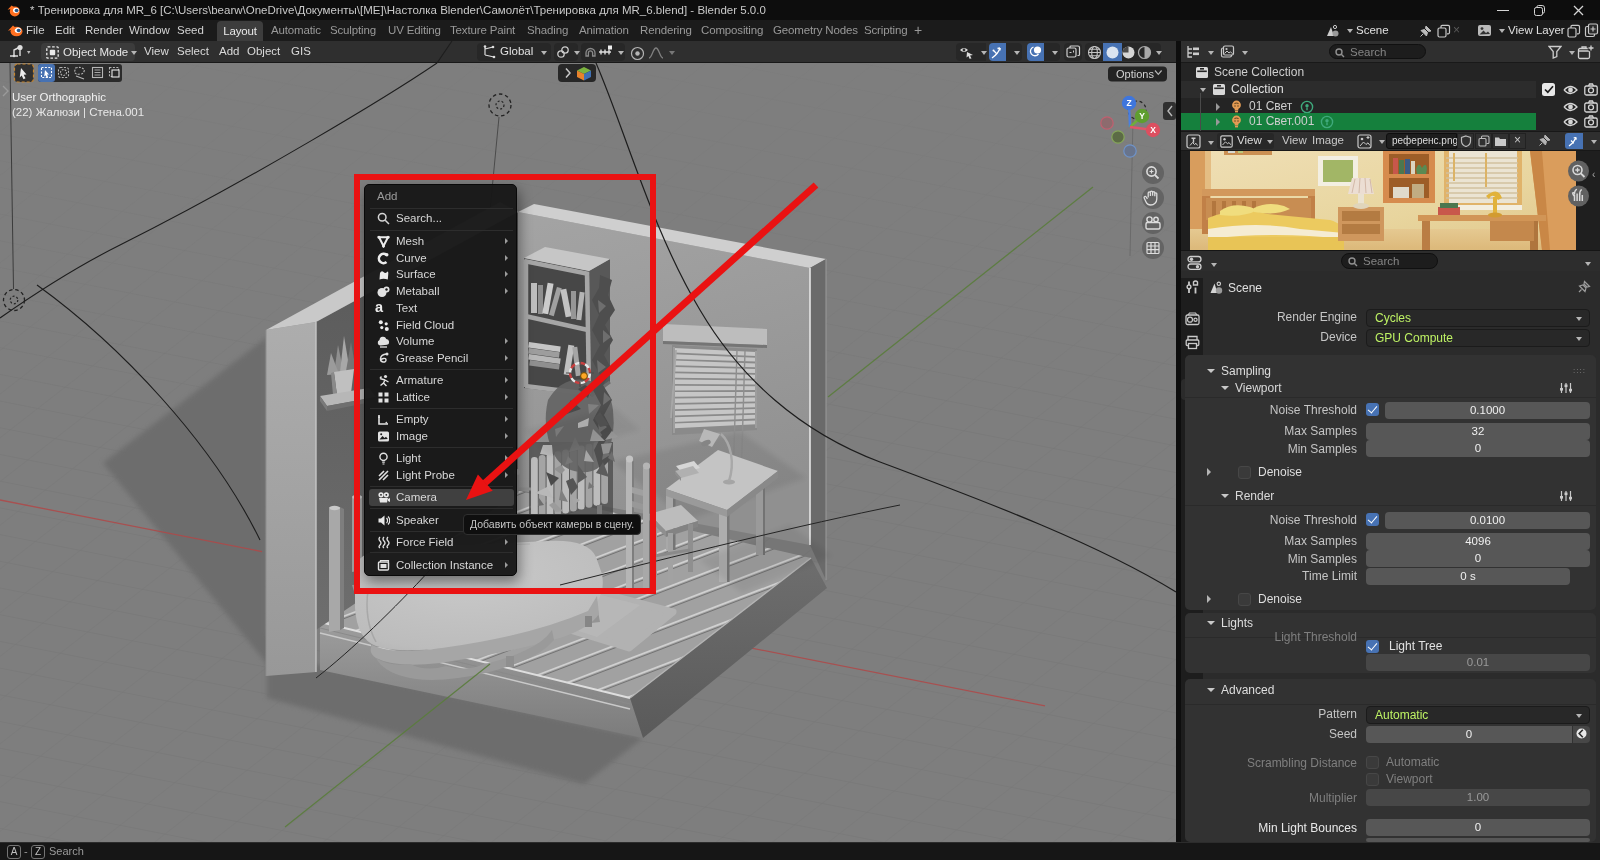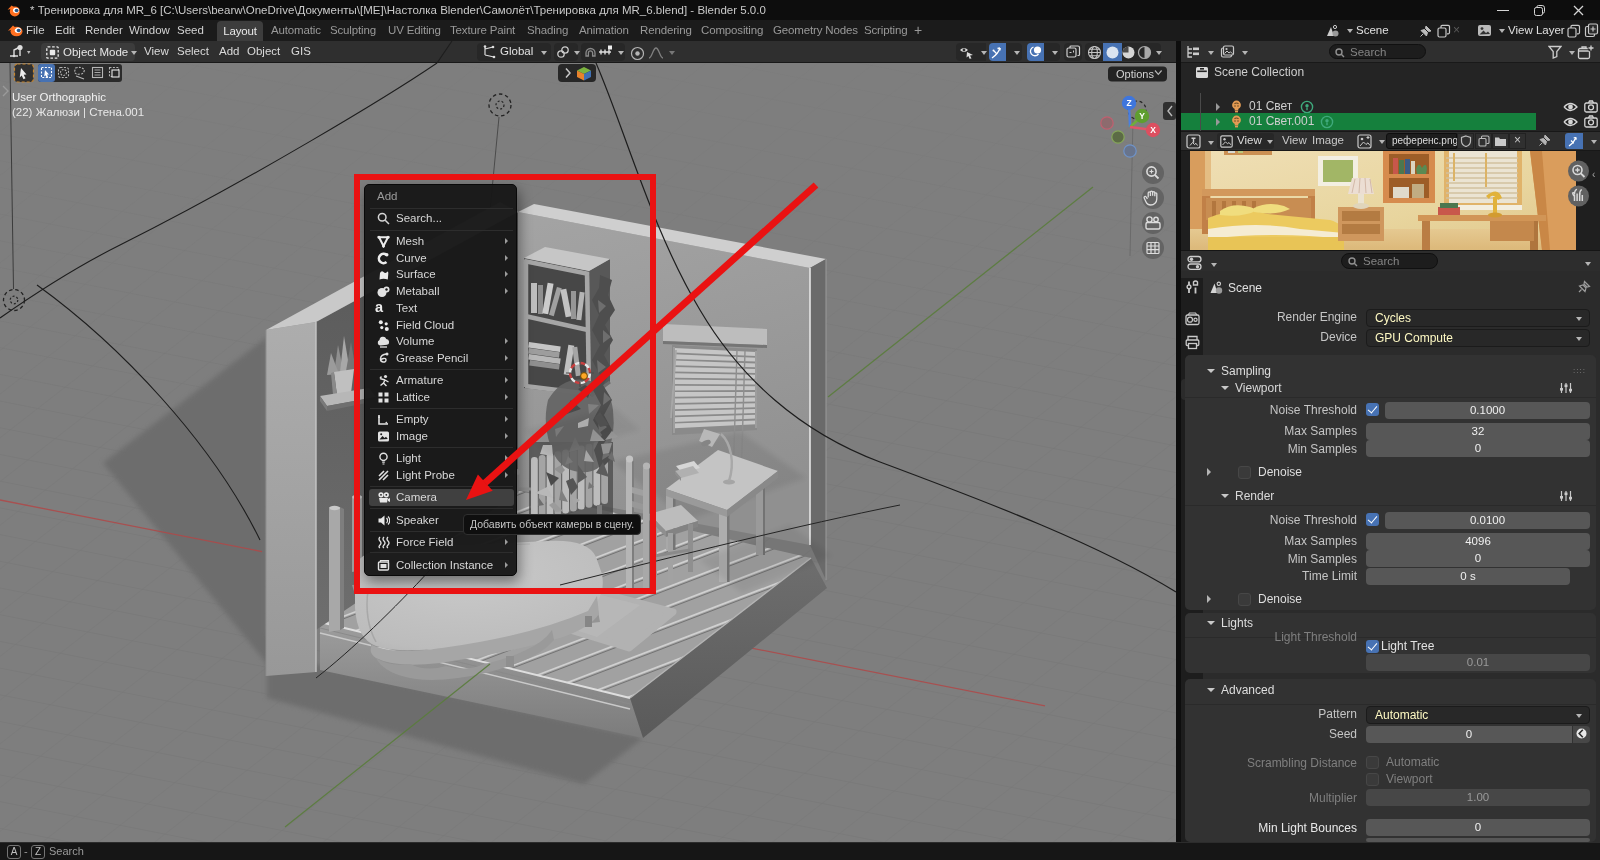--- a/index.html
+++ b/index.html
@@ -20,21 +20,21 @@
 .mi .ic{position:absolute;left:8px;top:2px;width:13px;height:13px;fill:#e8e8e8}
 .mi .lb{position:absolute;left:27px;top:0}
 .mi .ar{position:absolute;right:6px;top:5px;width:0;height:0;border-left:3.8px solid #9d9d9d;border-top:3.4px solid transparent;border-bottom:3.4px solid transparent}
 .msep{position:absolute;left:5px;width:143px;height:1px;background:#2d2d2d}
 #tooltip{position:absolute;left:463px;top:514px;height:21px;background:#0f0f0f;border:1px solid #2f2f2f;border-radius:4px;color:#c5c5c5;font-size:10.5px;line-height:19px;white-space:nowrap;padding:0 6px;z-index:30}
 
 .srch{position:absolute;background:#1d1d1d;border:1px solid #101010;border-radius:10px;color:#858585;font-size:11.5px}
 .orow{position:absolute;left:0;width:355px;height:17px;color:#cecece;font-size:12px;line-height:17px;white-space:nowrap}
 .plabel{position:absolute;color:#c5c5c5;font-size:12px;text-align:right;white-space:nowrap;line-height:17px}
 .pfield{position:absolute;background:#575757;border-radius:4px;color:#f0f0f0;font-size:11.5px;text-align:center;line-height:17px;height:17px}
-.pdrop{position:absolute;background:#282828;border:1px solid #1b1b1b;border-radius:4px;color:#fef9c3;font-size:12px;line-height:16px;white-space:nowrap;height:18px}
+.pdrop{position:absolute;background:#282828;border:1px solid #1b1b1b;border-radius:4px;color:#bef264;font-size:12px;line-height:16px;white-space:nowrap;height:18px}
 .chk{position:absolute;width:13px;height:13px;border-radius:3px;background:#4772b3}
 .chk:after{content:"";position:absolute;left:3.5px;top:0.5px;width:4px;height:8px;border:solid #fff;border-width:0 1.8px 1.8px 0;transform:rotate(40deg)}
 .chk0{position:absolute;width:13px;height:13px;border-radius:3px;background:#3a3a3a;border:1px solid #474747}
 .phdr{position:absolute;color:#dedede;font-size:12px;font-weight:normal;white-space:nowrap;line-height:17px}
 .dis{color:#7f7f7f !important}
 .panelbox{position:absolute;left:1185px;width:411px;background:#323232;border-radius:5px}
 .carr{display:inline-block;width:0;height:0;border-top:4.5px solid #c8c8c8;border-left:4px solid transparent;border-right:4px solid transparent;margin-right:6px;vertical-align:2px}
 .rarr{display:inline-block;width:0;height:0;border-left:4.5px solid #c8c8c8;border-top:4px solid transparent;border-bottom:4px solid transparent;margin-right:7px;vertical-align:0px}
 .dnarr{display:inline-block;width:0;height:0;border-top:4px solid #b5b5b5;border-left:3.5px solid transparent;border-right:3.5px solid transparent;margin-left:5px;vertical-align:2px}
 </style></head>
@@ -666,20 +666,42 @@
     </svg>
 
  <div class="orow" style="top:23px">
       <svg style="position:absolute;left:14px;top:2px" width="14" height="13" viewBox="0 0 14 13">
         <rect x="1" y="1" width="12" height="11" rx="1.5" fill="#d8d8d8"></rect>
         <rect x="2.2" y="4.5" width="9.6" height="1.6" fill="#242424"></rect>
         <rect x="5" y="2" width="4" height="1.6" fill="#242424"></rect>
       </svg>
       <span style="position:absolute;left:33px">Scene Collection</span>
     </div>
+ <div class="orow" style="top:40px;background:#2c2c2c">
+      <span class="dnarr abs" style="left:14px;top:7px"></span>
+      <svg style="position:absolute;left:31px;top:2px" width="14" height="13" viewBox="0 0 14 13">
+        <rect x="1" y="1" width="12" height="11" rx="1.5" fill="#d8d8d8"></rect>
+        <rect x="2.2" y="4.5" width="9.6" height="1.6" fill="#2c2c2c"></rect>
+        <rect x="5" y="2" width="4" height="1.6" fill="#2c2c2c"></rect>
+      </svg>
+      <span style="position:absolute;left:50px;color:#e2e2e2">Collection</span>
+  <span style="position:absolute;left:361px;top:2px;width:13px;height:13px;background:#e8e8e8;border-radius:2.5px"></span>
+      <svg style="position:absolute;left:363px;top:4px" width="10" height="9" viewBox="0 0 10 9">
+        <path d="M1,4.5 L3.8,7.2 L9,1.2" fill="none" stroke="#1d1d1d" stroke-width="1.7"></path>
+      </svg>
+  <svg style="position:absolute;left:382px;top:2.5px" width="15" height="12" viewBox="0 0 15 12">
+        <path d="M1 6 Q7.5 -1 14 6 Q7.5 13 1 6" fill="none" stroke="#d5d5d5" stroke-width="1.3"></path>
+        <circle cx="7.5" cy="6" r="2.4" fill="#d5d5d5"></circle>
+      </svg>
+  <svg style="position:absolute;left:403px;top:2px" width="14" height="13" viewBox="0 0 14 13">
+        <rect x="0.8" y="3" width="12.4" height="9" rx="1.5" fill="none" stroke="#d5d5d5" stroke-width="1.3"></rect>
+        <path d="M4.5 3 L5.5 1 h3 L9.5 3" fill="none" stroke="#d5d5d5" stroke-width="1.3"></path>
+        <circle cx="7" cy="7.3" r="2.5" fill="none" stroke="#d5d5d5" stroke-width="1.3"></circle>
+      </svg>
+ </div>
  <div class="orow" style="top:57px">
       <span class="rarr abs" style="left:35px;top:5px;border-left-color:#999"></span>
       <svg style="position:absolute;left:49px;top:2px" width="13" height="14" viewBox="0 0 13 14">
         <circle cx="6.5" cy="5" r="4.4" fill="#e39b54"></circle>
         <rect x="4.7" y="9" width="3.6" height="1.6" fill="#e39b54"></rect>
         <rect x="5" y="11" width="3" height="1.4" fill="#e39b54"></rect>
         <path d="M4.5 4 a2.5 2.5 0 0 1 4 0" fill="none" stroke="#6b4a22" stroke-width="1.2"></path>
         <circle cx="5" cy="6" r="0.8" fill="#6b4a22"></circle>
         <circle cx="8" cy="6" r="0.8" fill="#6b4a22"></circle>
       </svg>
@@ -1041,21 +1063,21 @@
   <div class="pfield" style="left:185px;top:526.5px;width:204px">0 s</div>
   <span class="plabel" style="left:40px;top:527px;width:136px">Time Limit</span>
   <span class="abs" style="left:26px;top:551px"><span class="rarr" style="border-left-color:#b5b5b5"></span></span>
   <span class="chk0" style="left:57px;top:552px"></span>
   <span class="abs" style="left:77px;top:551px;color:#dedede">Denoise</span>
 
   <div class="panelbox" style="left:4px;top:572px;width:411px;height:60px"></div>
   <span class="phdr" style="left:26px;top:574px"><span class="carr"></span>Lights</span>
   <div class="abs" style="left:4px;top:596px;width:411px;height:1px;background:#2a2a2a"></div>
   <span class="chk" style="left:185px;top:599px"></span>
-  <span class="abs" style="left:200px;top:598px;color:#e2e2e2">Light Tree</span>
+  <span class="abs" style="left:208px;top:598px;color:#e2e2e2">Light Tree</span>
   <span class="plabel dis" style="left:40px;top:588px;width:136px">Light Threshold</span>
   <div class="pfield" style="left:185px;top:613px;width:224px;background:#474747;color:#999">0.01</div>
 
   <div class="panelbox" style="left:4px;top:638px;width:411px;height:163px"></div>
   <span class="phdr" style="left:26px;top:641px"><span class="carr"></span>Advanced</span>
   <div class="abs" style="left:4px;top:663px;width:411px;height:1px;background:#2a2a2a"></div>
   <span class="plabel" style="left:40px;top:665px;width:136px">Pattern</span>
   <div class="pdrop" style="left:185px;top:664.5px;width:224px;padding-left:8px">Automatic<span class="dnarr" style="position:absolute;right:7px;top:7px"></span></div>
   <span class="plabel" style="left:40px;top:685px;width:136px">Seed</span>
   <div class="pfield" style="left:185px;top:684.5px;width:206px;border-radius:4px 0 0 4px">0</div>

